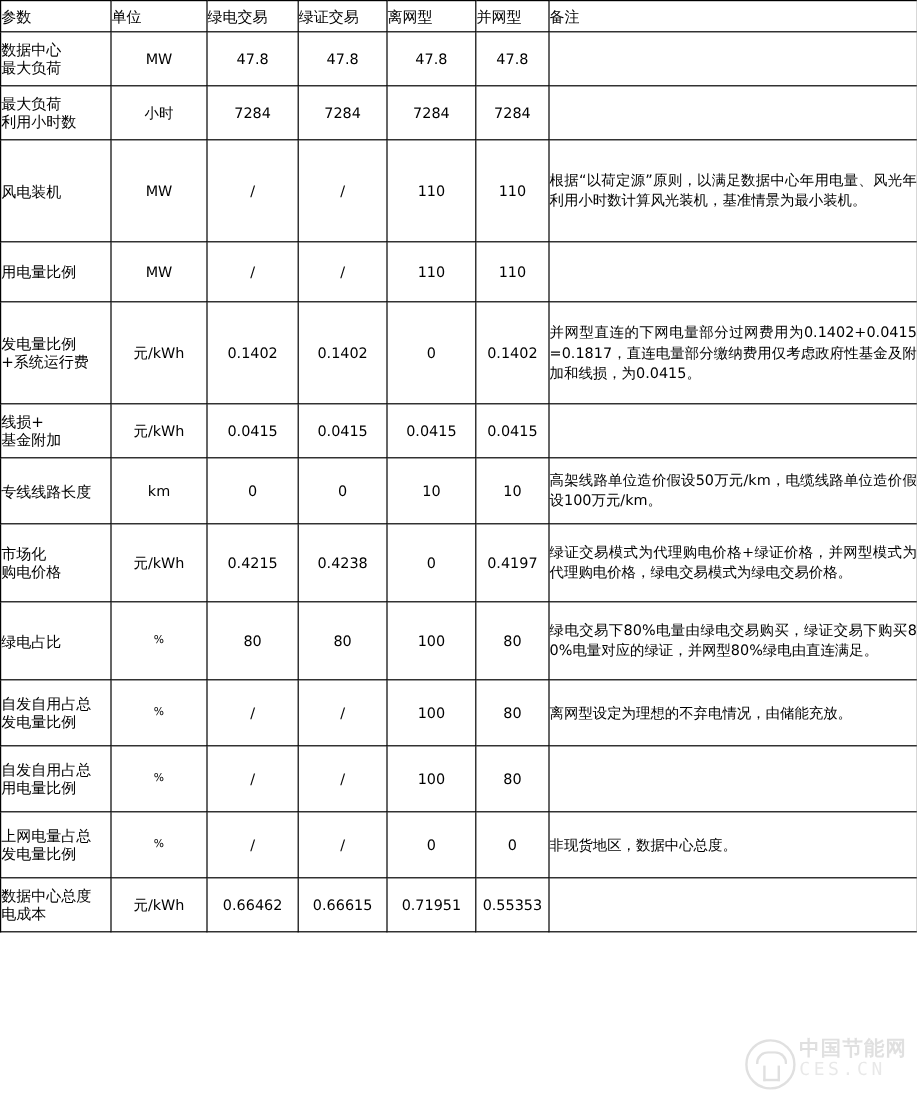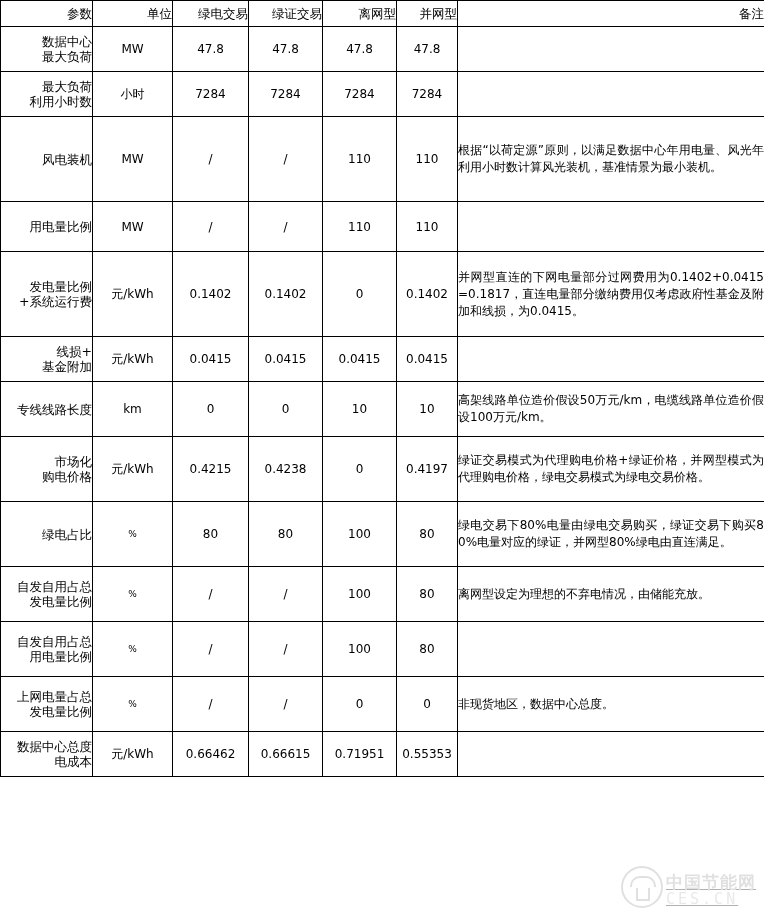--- a/index.html
+++ b/index.html
@@ -33,27 +33,27 @@
   col.c-param  { width: 92px; }
   col.c-unit   { width: 80px; }
   col.c-gpt    { width: 76px; }
   col.c-gct    { width: 74px; }
   col.c-off    { width: 74px; }
   col.c-on     { width: 61px; }
   col.c-remark { width: 307px; }
 
   thead th {
     height: 26px;
-    text-align: right;
+    text-align: left;
     font-size: 12.5px;
     font-weight: bold;
     line-height: 14px;
   }
   td.cell-param {
-    text-align: right;
+    text-align: left;
     font-size: 12.5px;
     font-weight: bold;
     line-height: 15px;
     padding: 2px 1px;
   }
   td.cell-unit,
   td.cell-val {
     text-align: center;
     font-size: 12px;
     line-height: 14px;
@@ -72,25 +72,24 @@
     text-align: justify;
     text-justify: inter-character;
   }
   td.cell-remark.blank { padding: 0; }
 
   .watermark {
     position: absolute;
     right: 8px;
     bottom: 12px;
     display: flex;
-    align-items: flex-end;
+    align-items: flex-start;
     gap: 3px;
     pointer-events: none;
     opacity: 0.30;
-    text-decoration: underline;
   }
   .wm-mark {
     width: 38px;
     height: 38px;
     border: 2px solid #9a9a9a;
     border-radius: 50%;
     position: relative;
     flex: none;
   }
   .wm-mark::before {

